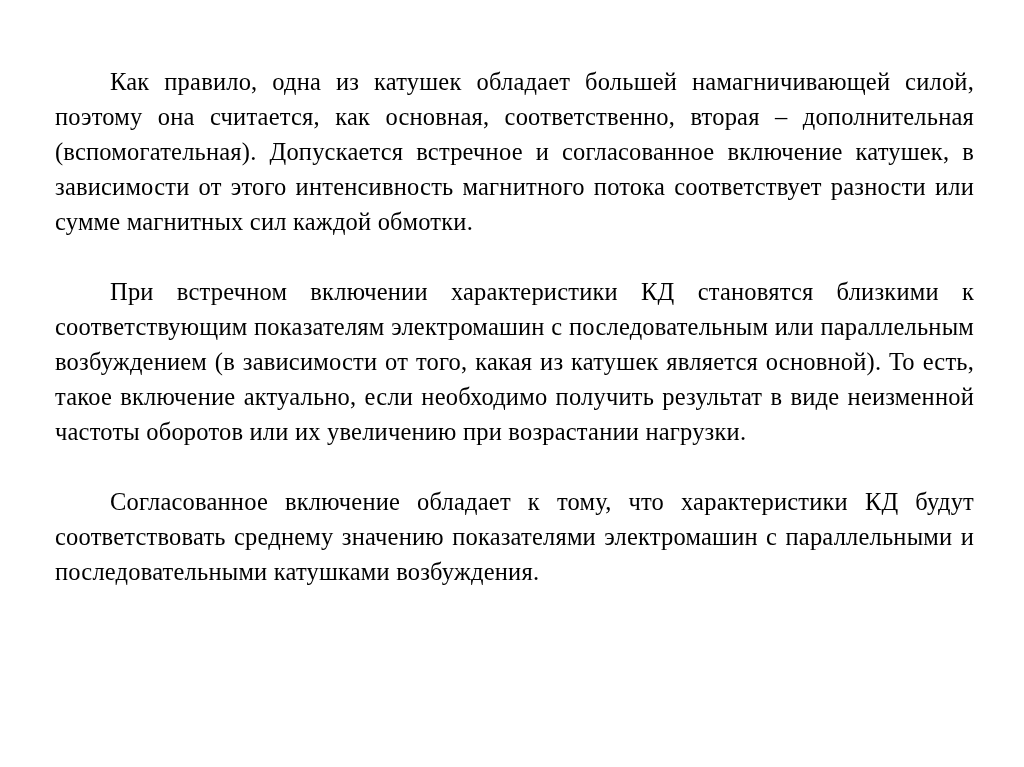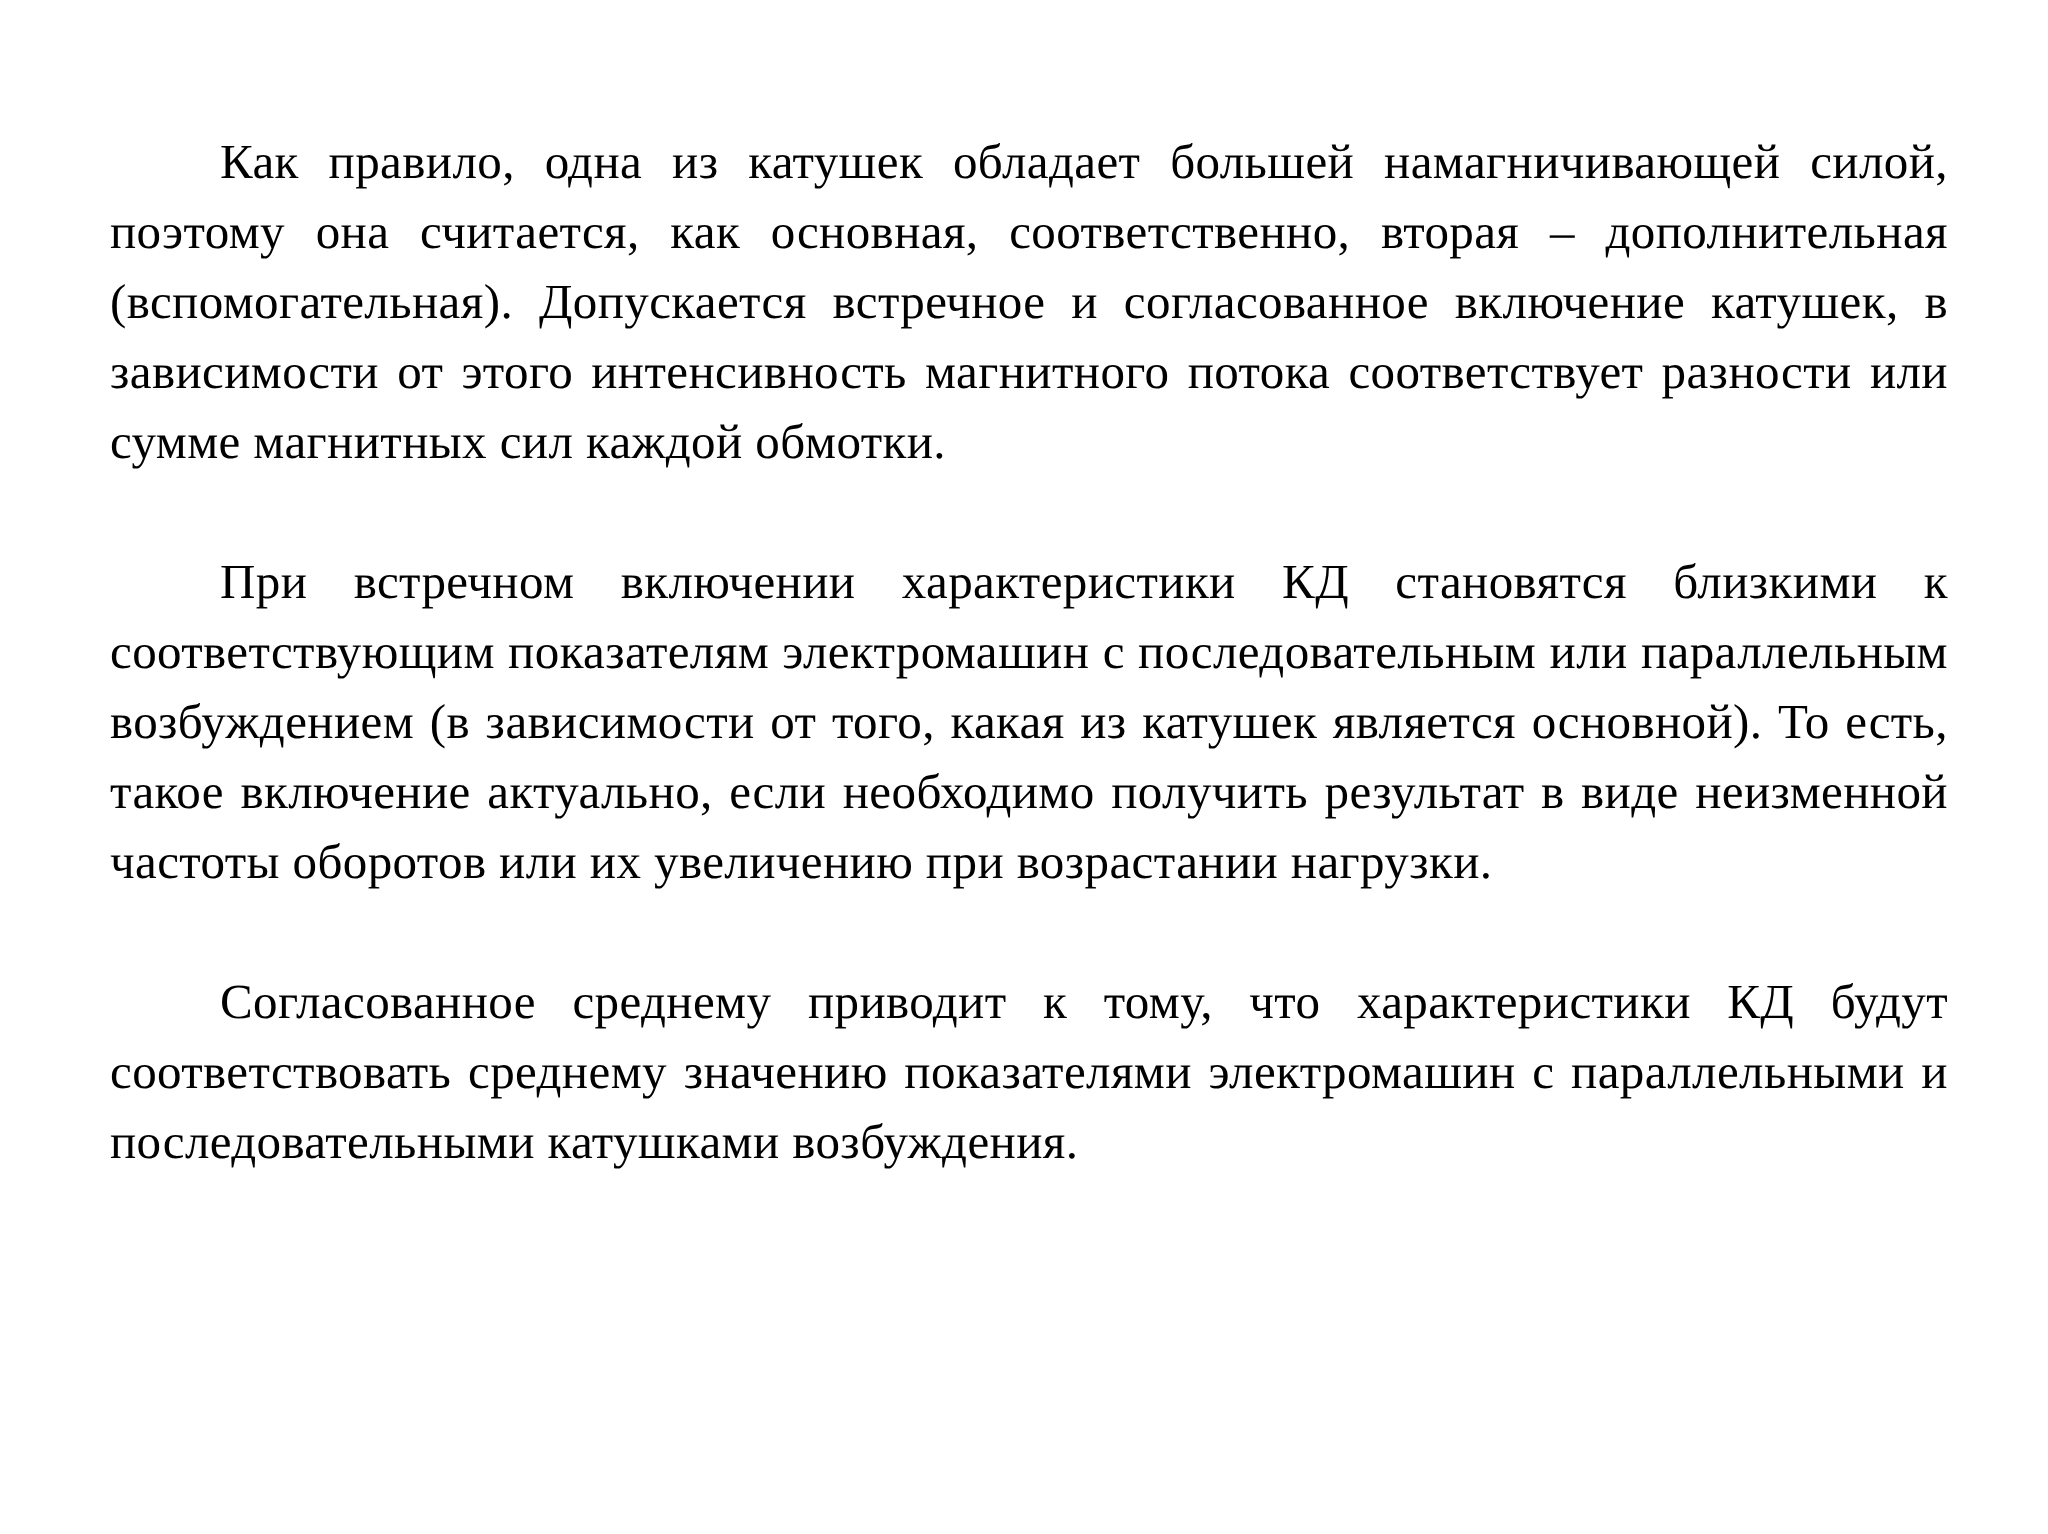--- a/index.html
+++ b/index.html
@@ -40,15 +40,15 @@
     margin-bottom: 0;
   }
 </style>
 </head>
 <body>
 
 <div class="slide">
   <div class="text-block">
     <p>Как правило, одна из катушек обладает большей намагничивающей силой, поэтому она считается, как основная, соответственно, вторая – дополнительная (вспомогательная). Допускается встречное и согласованное включение катушек, в зависимости от этого интенсивность магнитного потока соответствует разности или сумме магнитных сил каждой обмотки.</p>
     <p>При встречном включении характеристики КД становятся близкими к соответствующим показателям электромашин с последовательным или параллельным возбуждением (в зависимости от того, какая из катушек является основной). То есть, такое включение актуально, если необходимо получить результат в виде неизменной частоты оборотов или их увеличению при возрастании нагрузки.</p>
-    <p>Согласованное среднему приводит к тому, что характеристики КД будут соответствовать среднему значению показателями электромашин с параллельными и последовательными катушками возбуждения.</p>
+    <p>Согласованное включение обладает к тому, что характеристики КД будут соответствовать среднему значению показателями электромашин с параллельными и последовательными катушками возбуждения.</p>
   </div>
 </div>
 
 </body></html>

